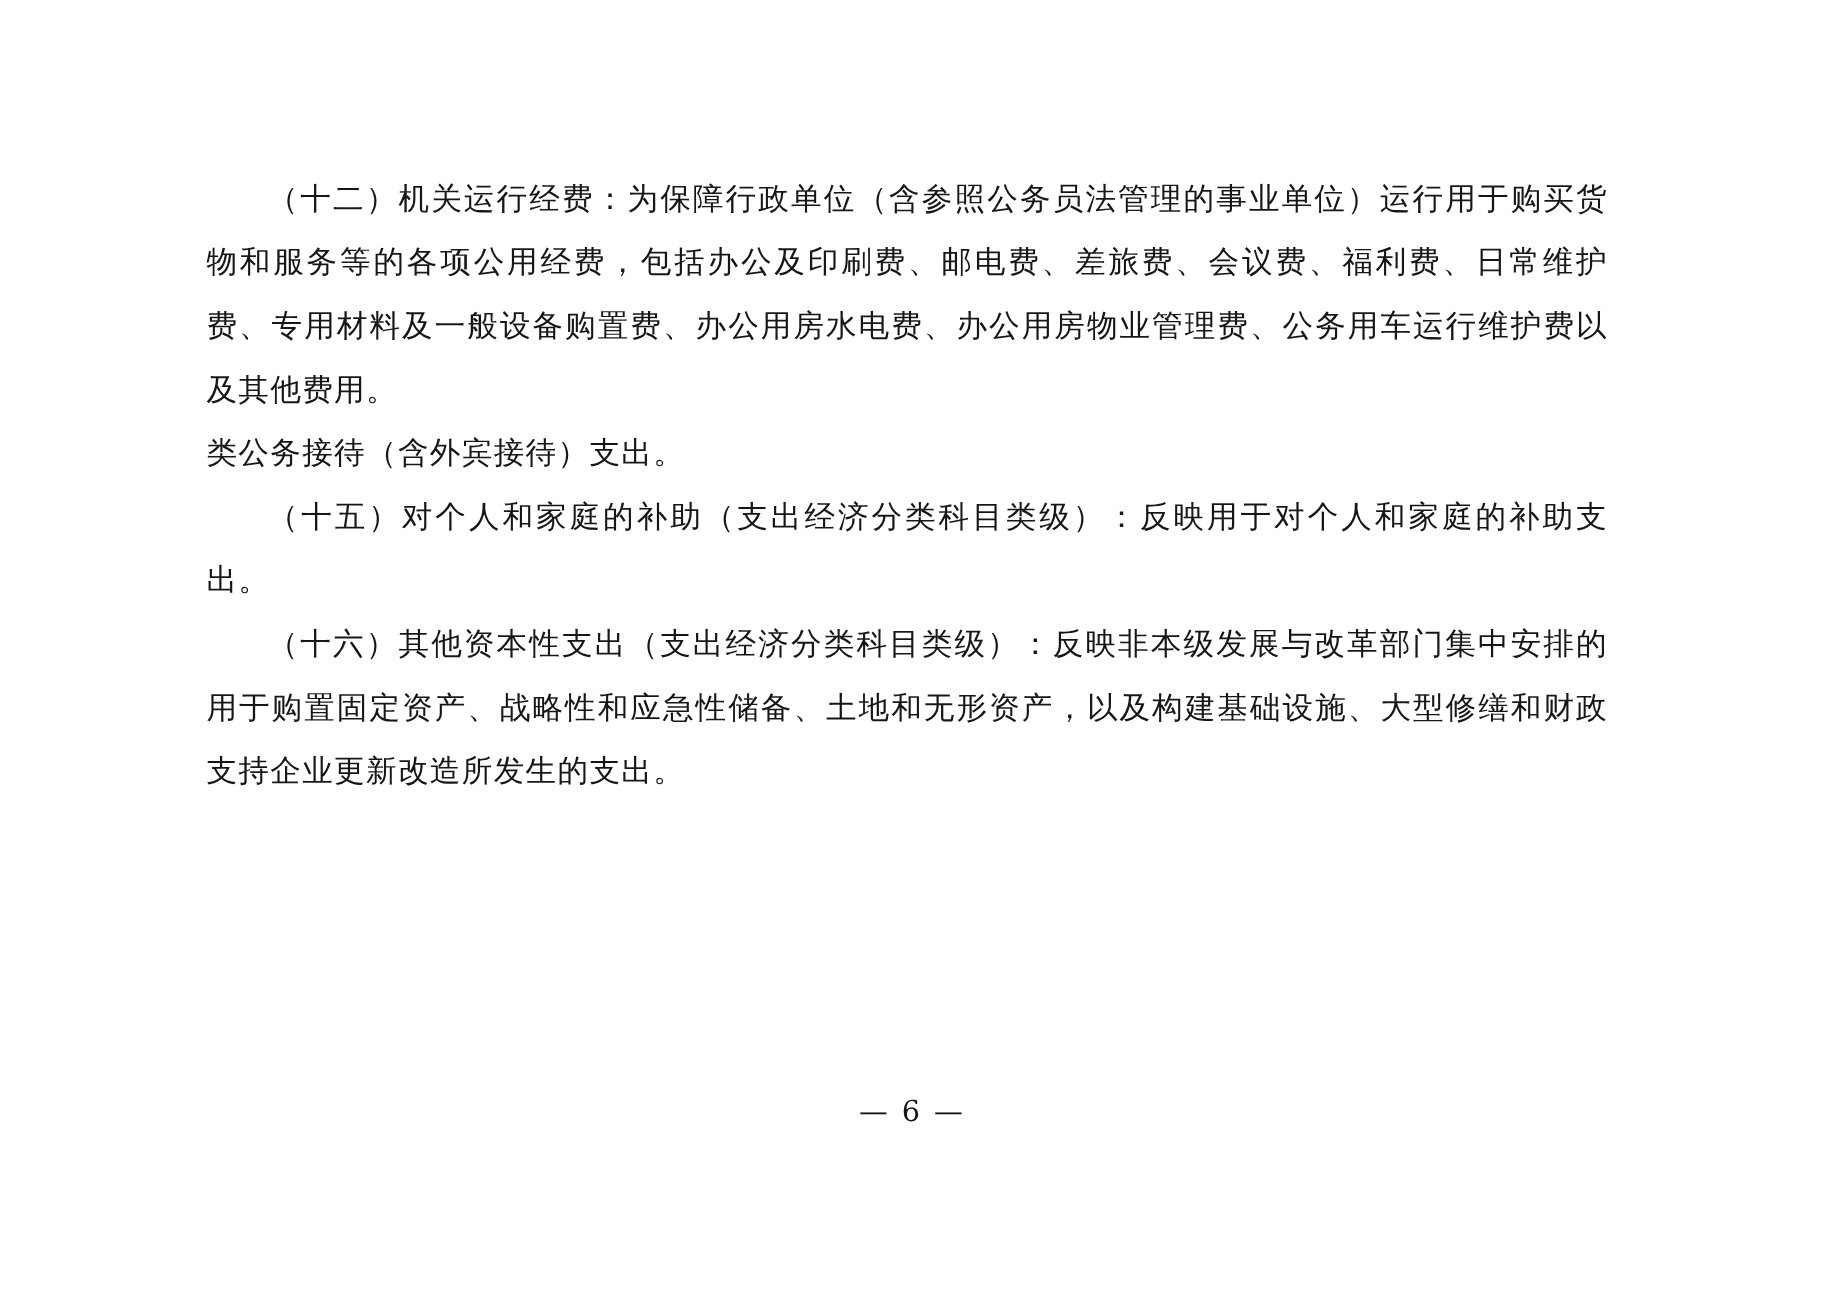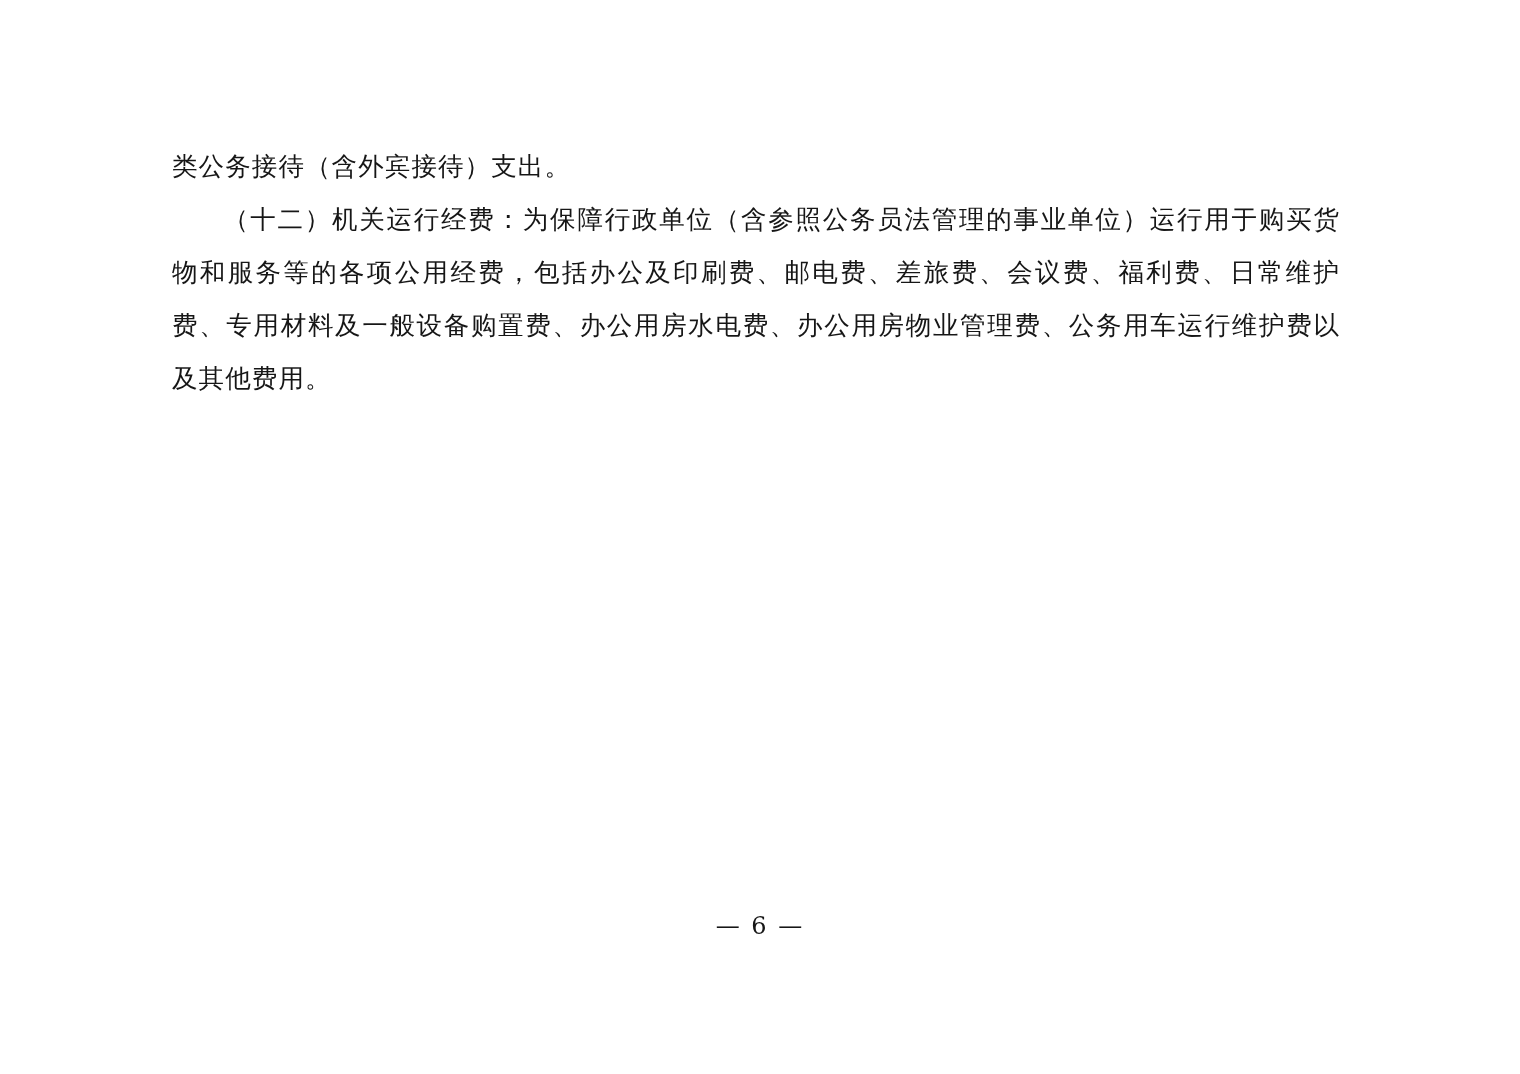--- a/index.html
+++ b/index.html
@@ -45,17 +45,19 @@
     font-size: 24px;
     letter-spacing: 2px;
     color: #161616;
   }
 </style>
 </head>
 <body>
 
 <div class="page">
   <div class="doc-body">
+    <p class="para indent">（十二）机关运行经费：为保障行政单位（含参照公务员法管理的事业单位）运行用于购买货物和服务等的各项公用经费，包括办公及印刷费、邮电费、差旅费、会议费、福利费、日常维护费、专用材料及一般设备购置费、办公用房水电费、办公用房物业管理费、公务用车运行维护费以及其他费用。</p>
     <p class="para">类公务接待（含外宾接待）支出。</p>
-    <p class="para indent">（十二）机关运行经费：为保障行政单位（含参照公务员法管理的事业单位）运行用于购买货物和服务等的各项公用经费，包括办公及印刷费、邮电费、差旅费、会议费、福利费、日常维护费、专用材料及一般设备购置费、办公用房水电费、办公用房物业管理费、公务用车运行维护费以及其他费用。</p>
+    <p class="para indent">（十五）对个人和家庭的补助（支出经济分类科目类级）：反映用于对个人和家庭的补助支出。</p>
+    <p class="para indent">（十六）其他资本性支出（支出经济分类科目类级）：反映非本级发展与改革部门集中安排的用于购置固定资产、战略性和应急性储备、土地和无形资产，以及构建基础设施、大型修缮和财政支持企业更新改造所发生的支出。</p>
   </div>
   <div class="page-number">— 6 —</div>
 </div>
 
 </body></html>

